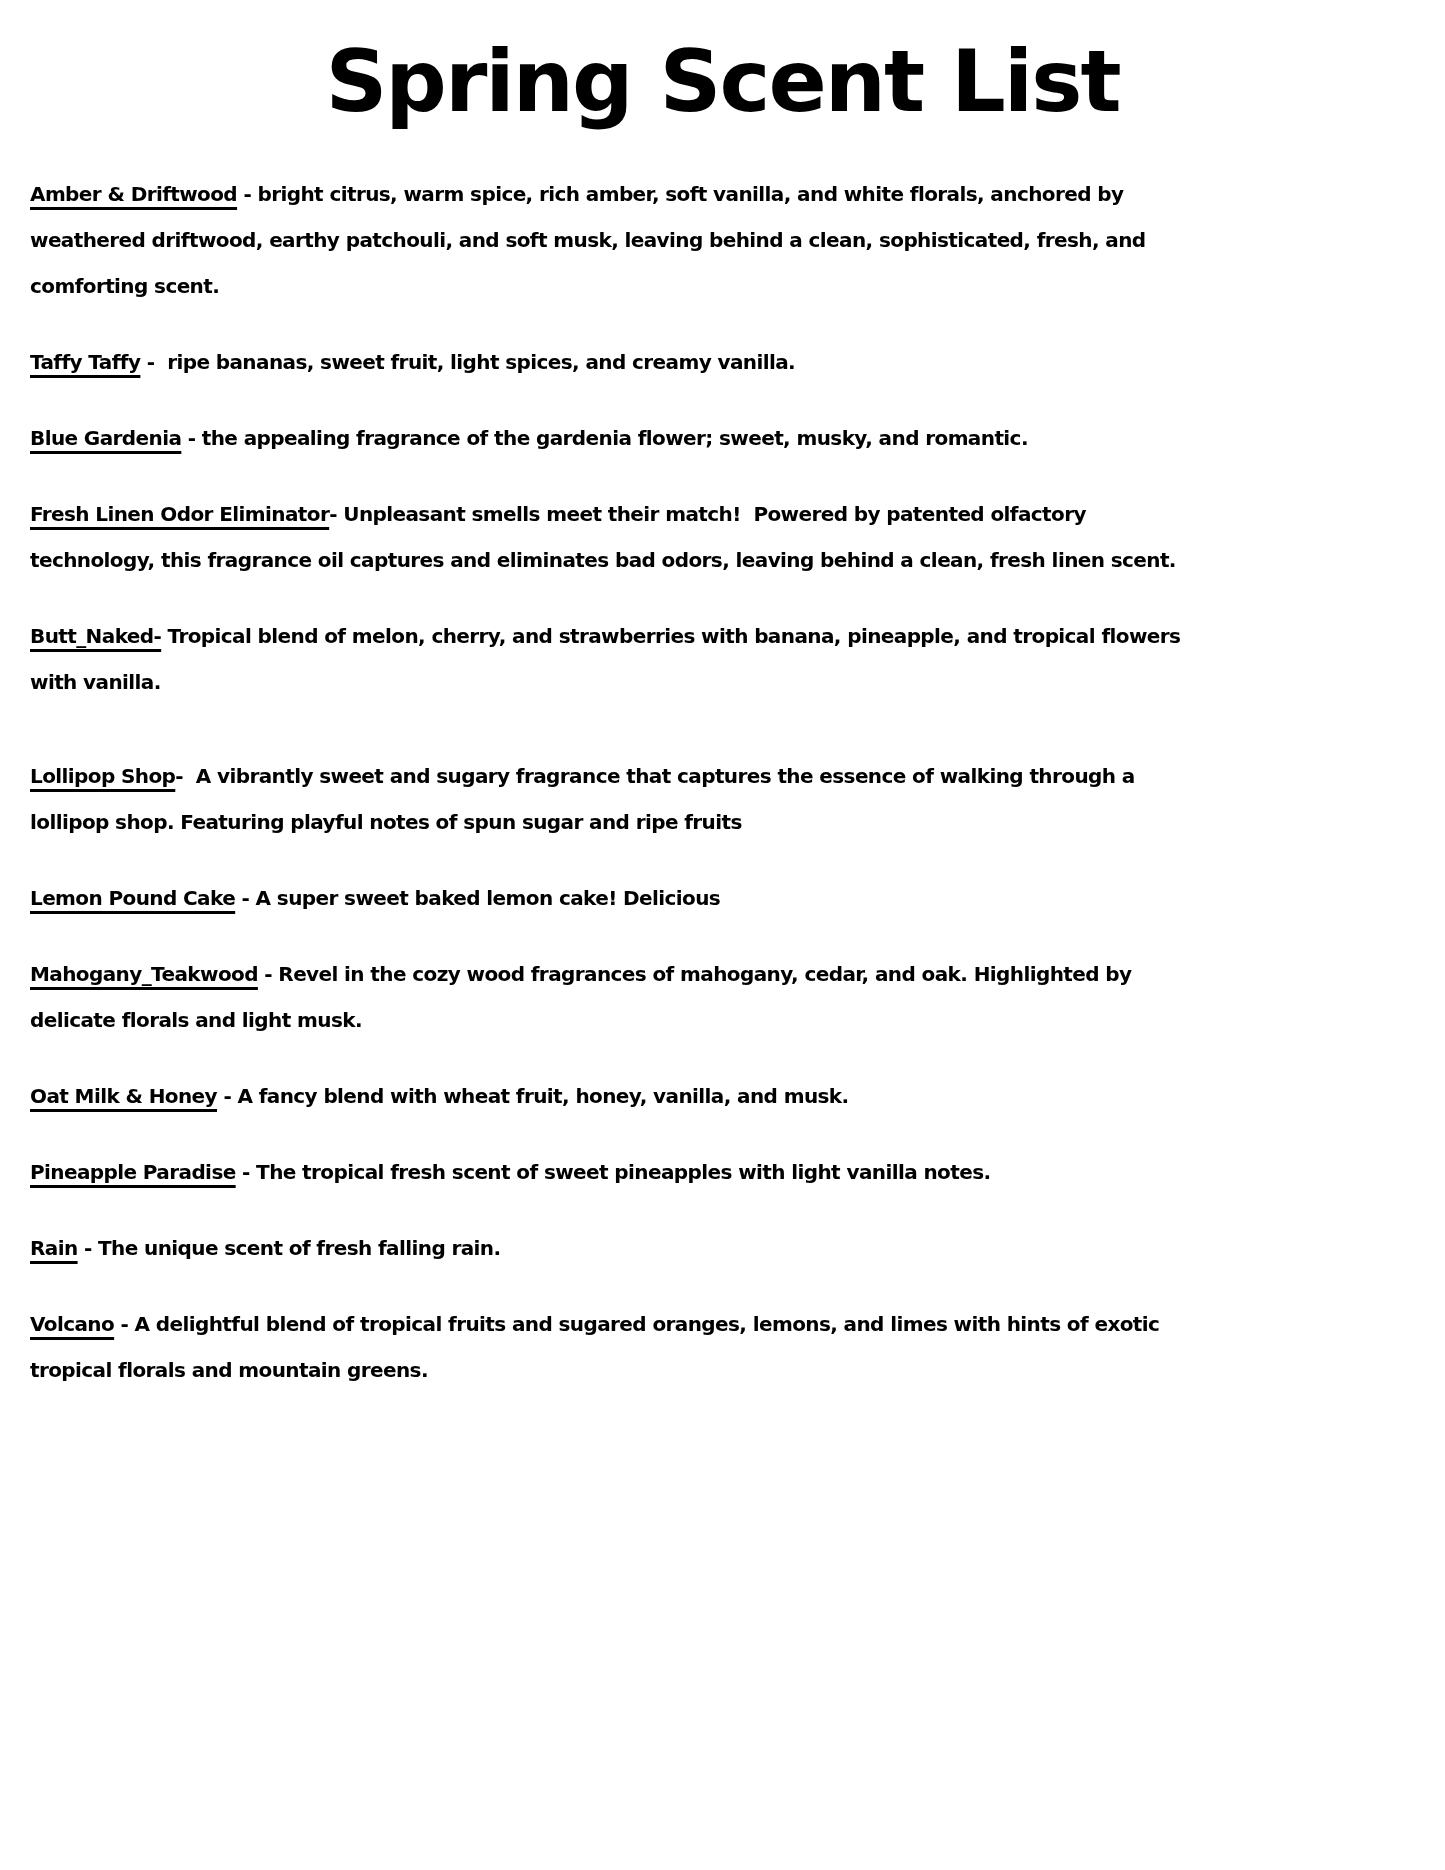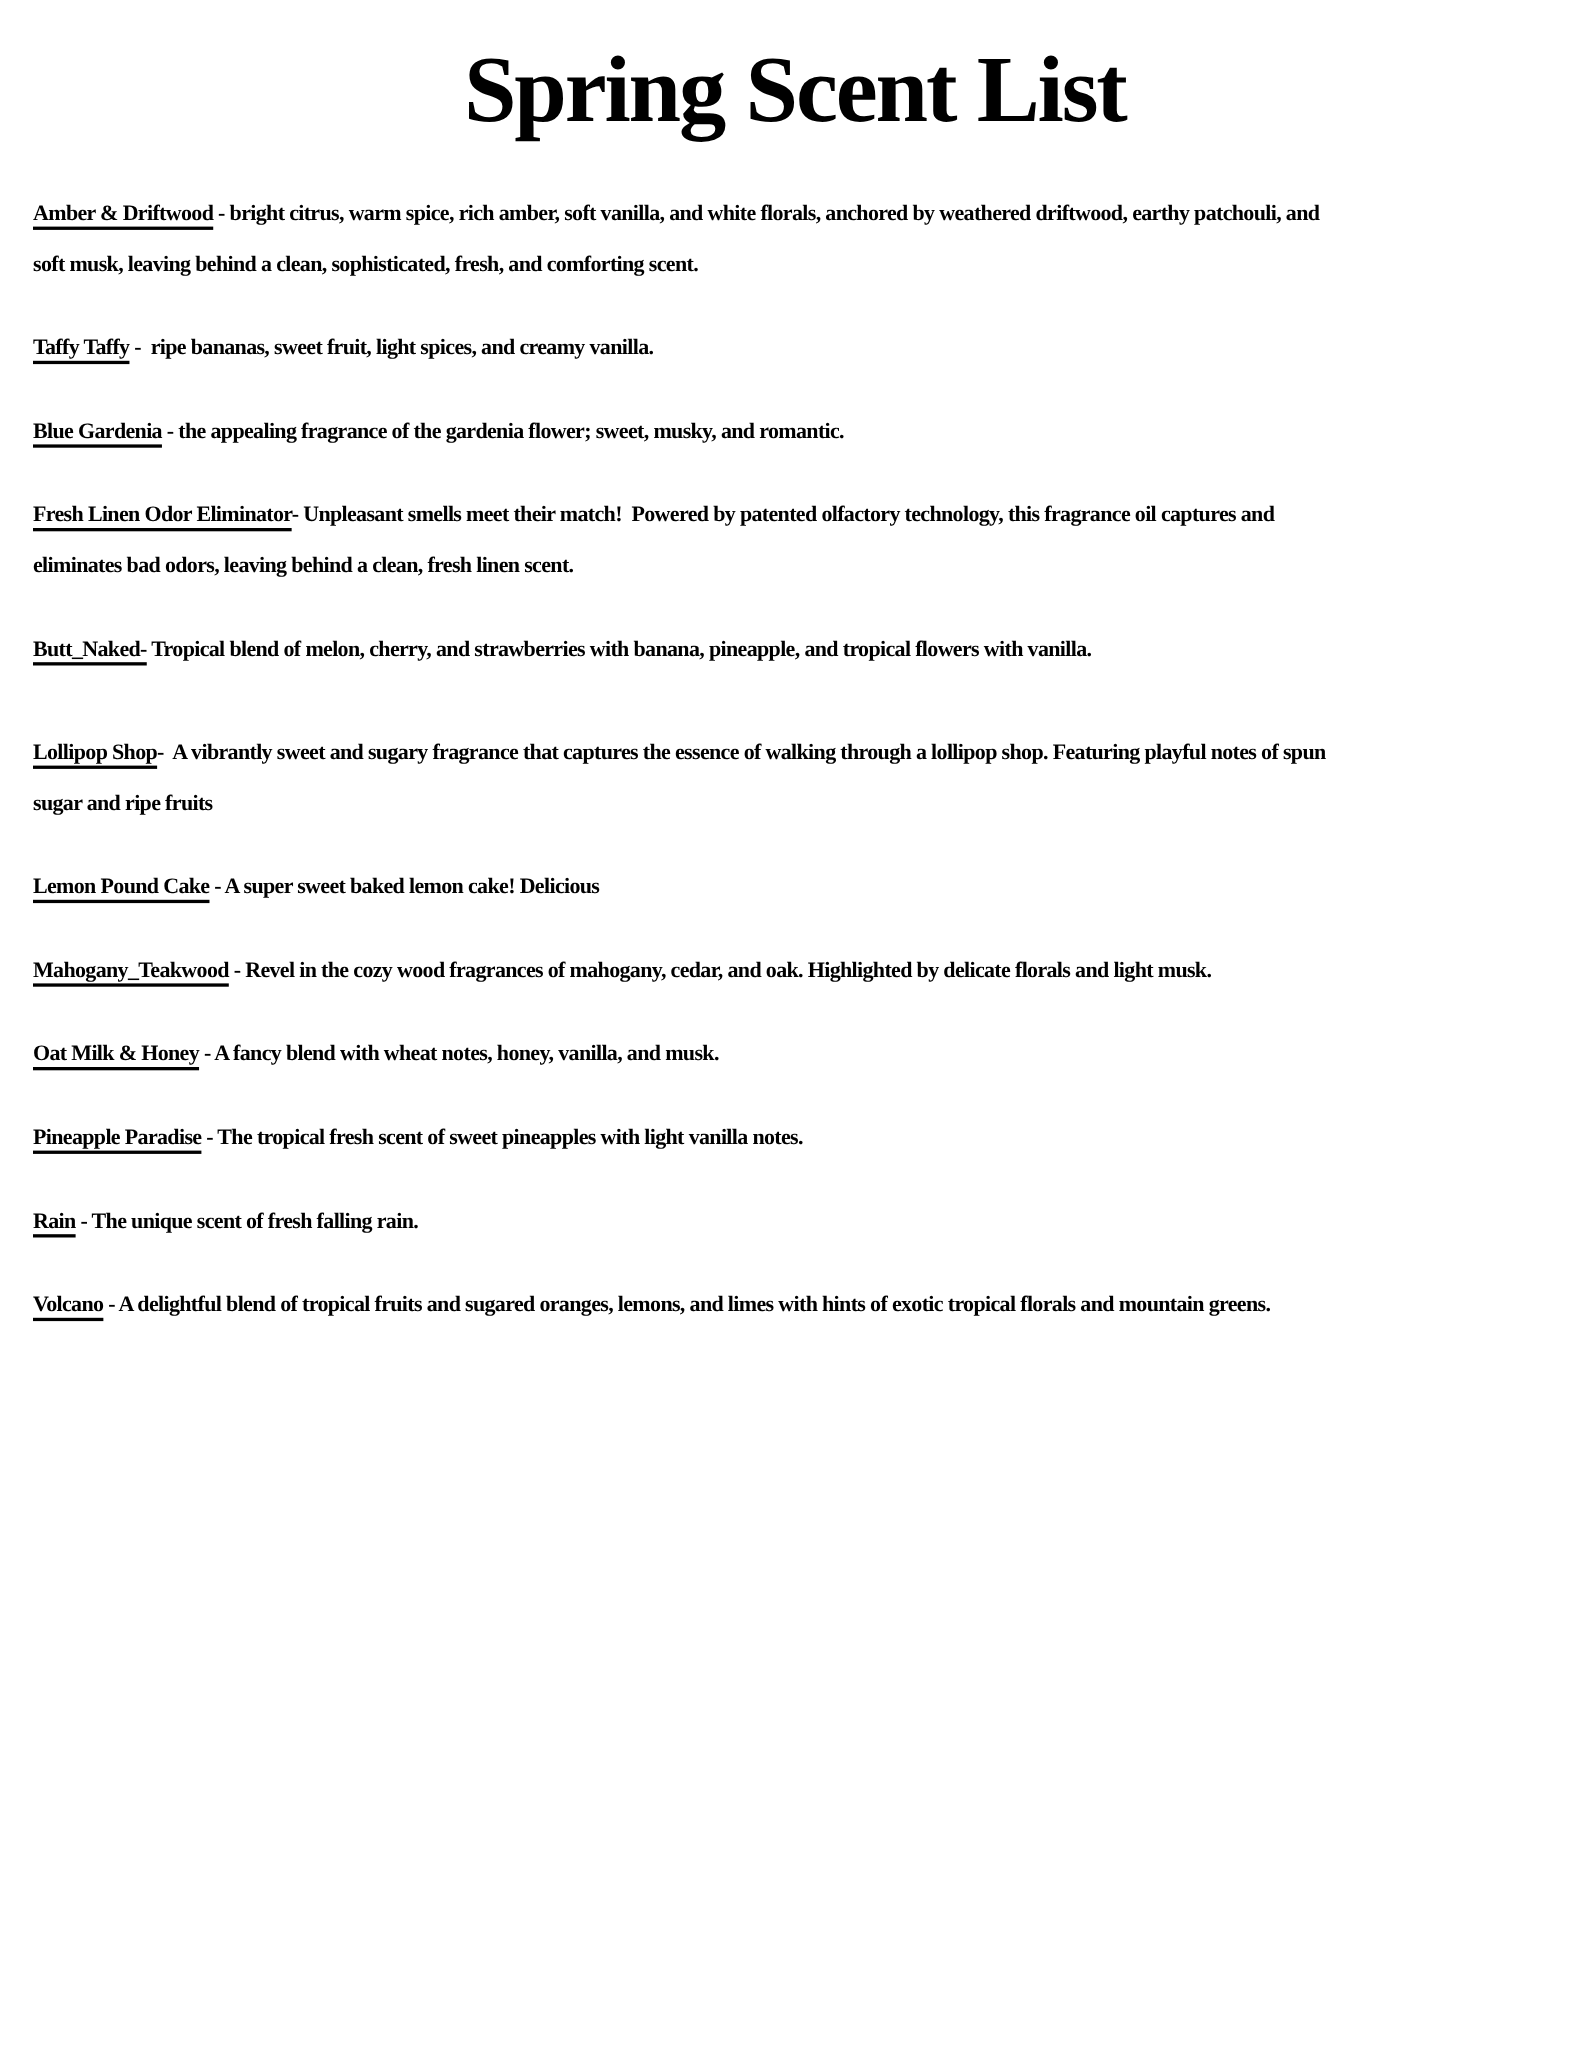--- a/index.html
+++ b/index.html
@@ -10,21 +10,20 @@
     font-family: "DejaVu Sans", "Liberation Sans", sans-serif;
   }
 
   .page {
     width: 1445px;
     height: 1544px;
     background: #ffffff;
     color: #000000;
     overflow: hidden;
     padding: 34px 30px 0 30px;
-    font-family: Liberation Serif, serif;
   }
 
   .page-title {
     font-size: 86px;
     font-weight: bold;
     letter-spacing: -2px;
     text-align: center;
     color: #000000;
     margin-bottom: 42px;
     line-height: 1.1;
@@ -70,21 +69,21 @@
   <p class="scent-item"><span class="scent-name">Fresh Linen Odor Eliminator</span><span class="scent-sep">- </span><span class="scent-desc">Unpleasant smells meet their match!  Powered by patented olfactory technology, this fragrance oil captures and eliminates bad odors, leaving behind a clean, fresh linen scent.</span></p>
 
   <p class="scent-item"><span class="scent-name">Butt_Naked-</span><span class="scent-sep"> </span><span class="scent-desc">Tropical blend of melon, cherry, and strawberries with banana, pineapple, and tropical flowers with vanilla.</span></p>
 
   <p class="scent-item extra-gap"><span class="scent-name">Lollipop Shop</span><span class="scent-sep">-  </span><span class="scent-desc">A vibrantly sweet and sugary fragrance that captures the essence of walking through a lollipop shop. Featuring playful notes of spun sugar and ripe fruits</span></p>
 
   <p class="scent-item"><span class="scent-name">Lemon Pound Cake</span><span class="scent-sep"> - </span><span class="scent-desc">A super sweet baked lemon cake! Delicious</span></p>
 
   <p class="scent-item"><span class="scent-name">Mahogany_Teakwood</span><span class="scent-sep"> - </span><span class="scent-desc">Revel in the cozy wood fragrances of mahogany, cedar, and oak. Highlighted by delicate florals and light musk.</span></p>
 
-  <p class="scent-item"><span class="scent-name">Oat Milk &amp; Honey</span><span class="scent-sep"> - </span><span class="scent-desc">A fancy blend with wheat notes, honey, vanilla, and musk.</span></p>
+  <p class="scent-item"><span class="scent-name">Oat Milk &amp; Honey</span><span class="scent-sep"> - </span><span class="scent-desc">A fancy blend with wheat fruit, honey, vanilla, and musk.</span></p>
 
   <p class="scent-item"><span class="scent-name">Pineapple Paradise</span><span class="scent-sep"> - </span><span class="scent-desc">The tropical fresh scent of sweet pineapples with light vanilla notes.</span></p>
 
   <p class="scent-item"><span class="scent-name">Rain</span><span class="scent-sep"> - </span><span class="scent-desc">The unique scent of fresh falling rain.</span></p>
 
   <p class="scent-item"><span class="scent-name">Volcano</span><span class="scent-sep"> - </span><span class="scent-desc">A delightful blend of tropical fruits and sugared oranges, lemons, and limes with hints of exotic tropical florals and mountain greens.</span></p>
 </div>
 </div>
 
 </body></html>

